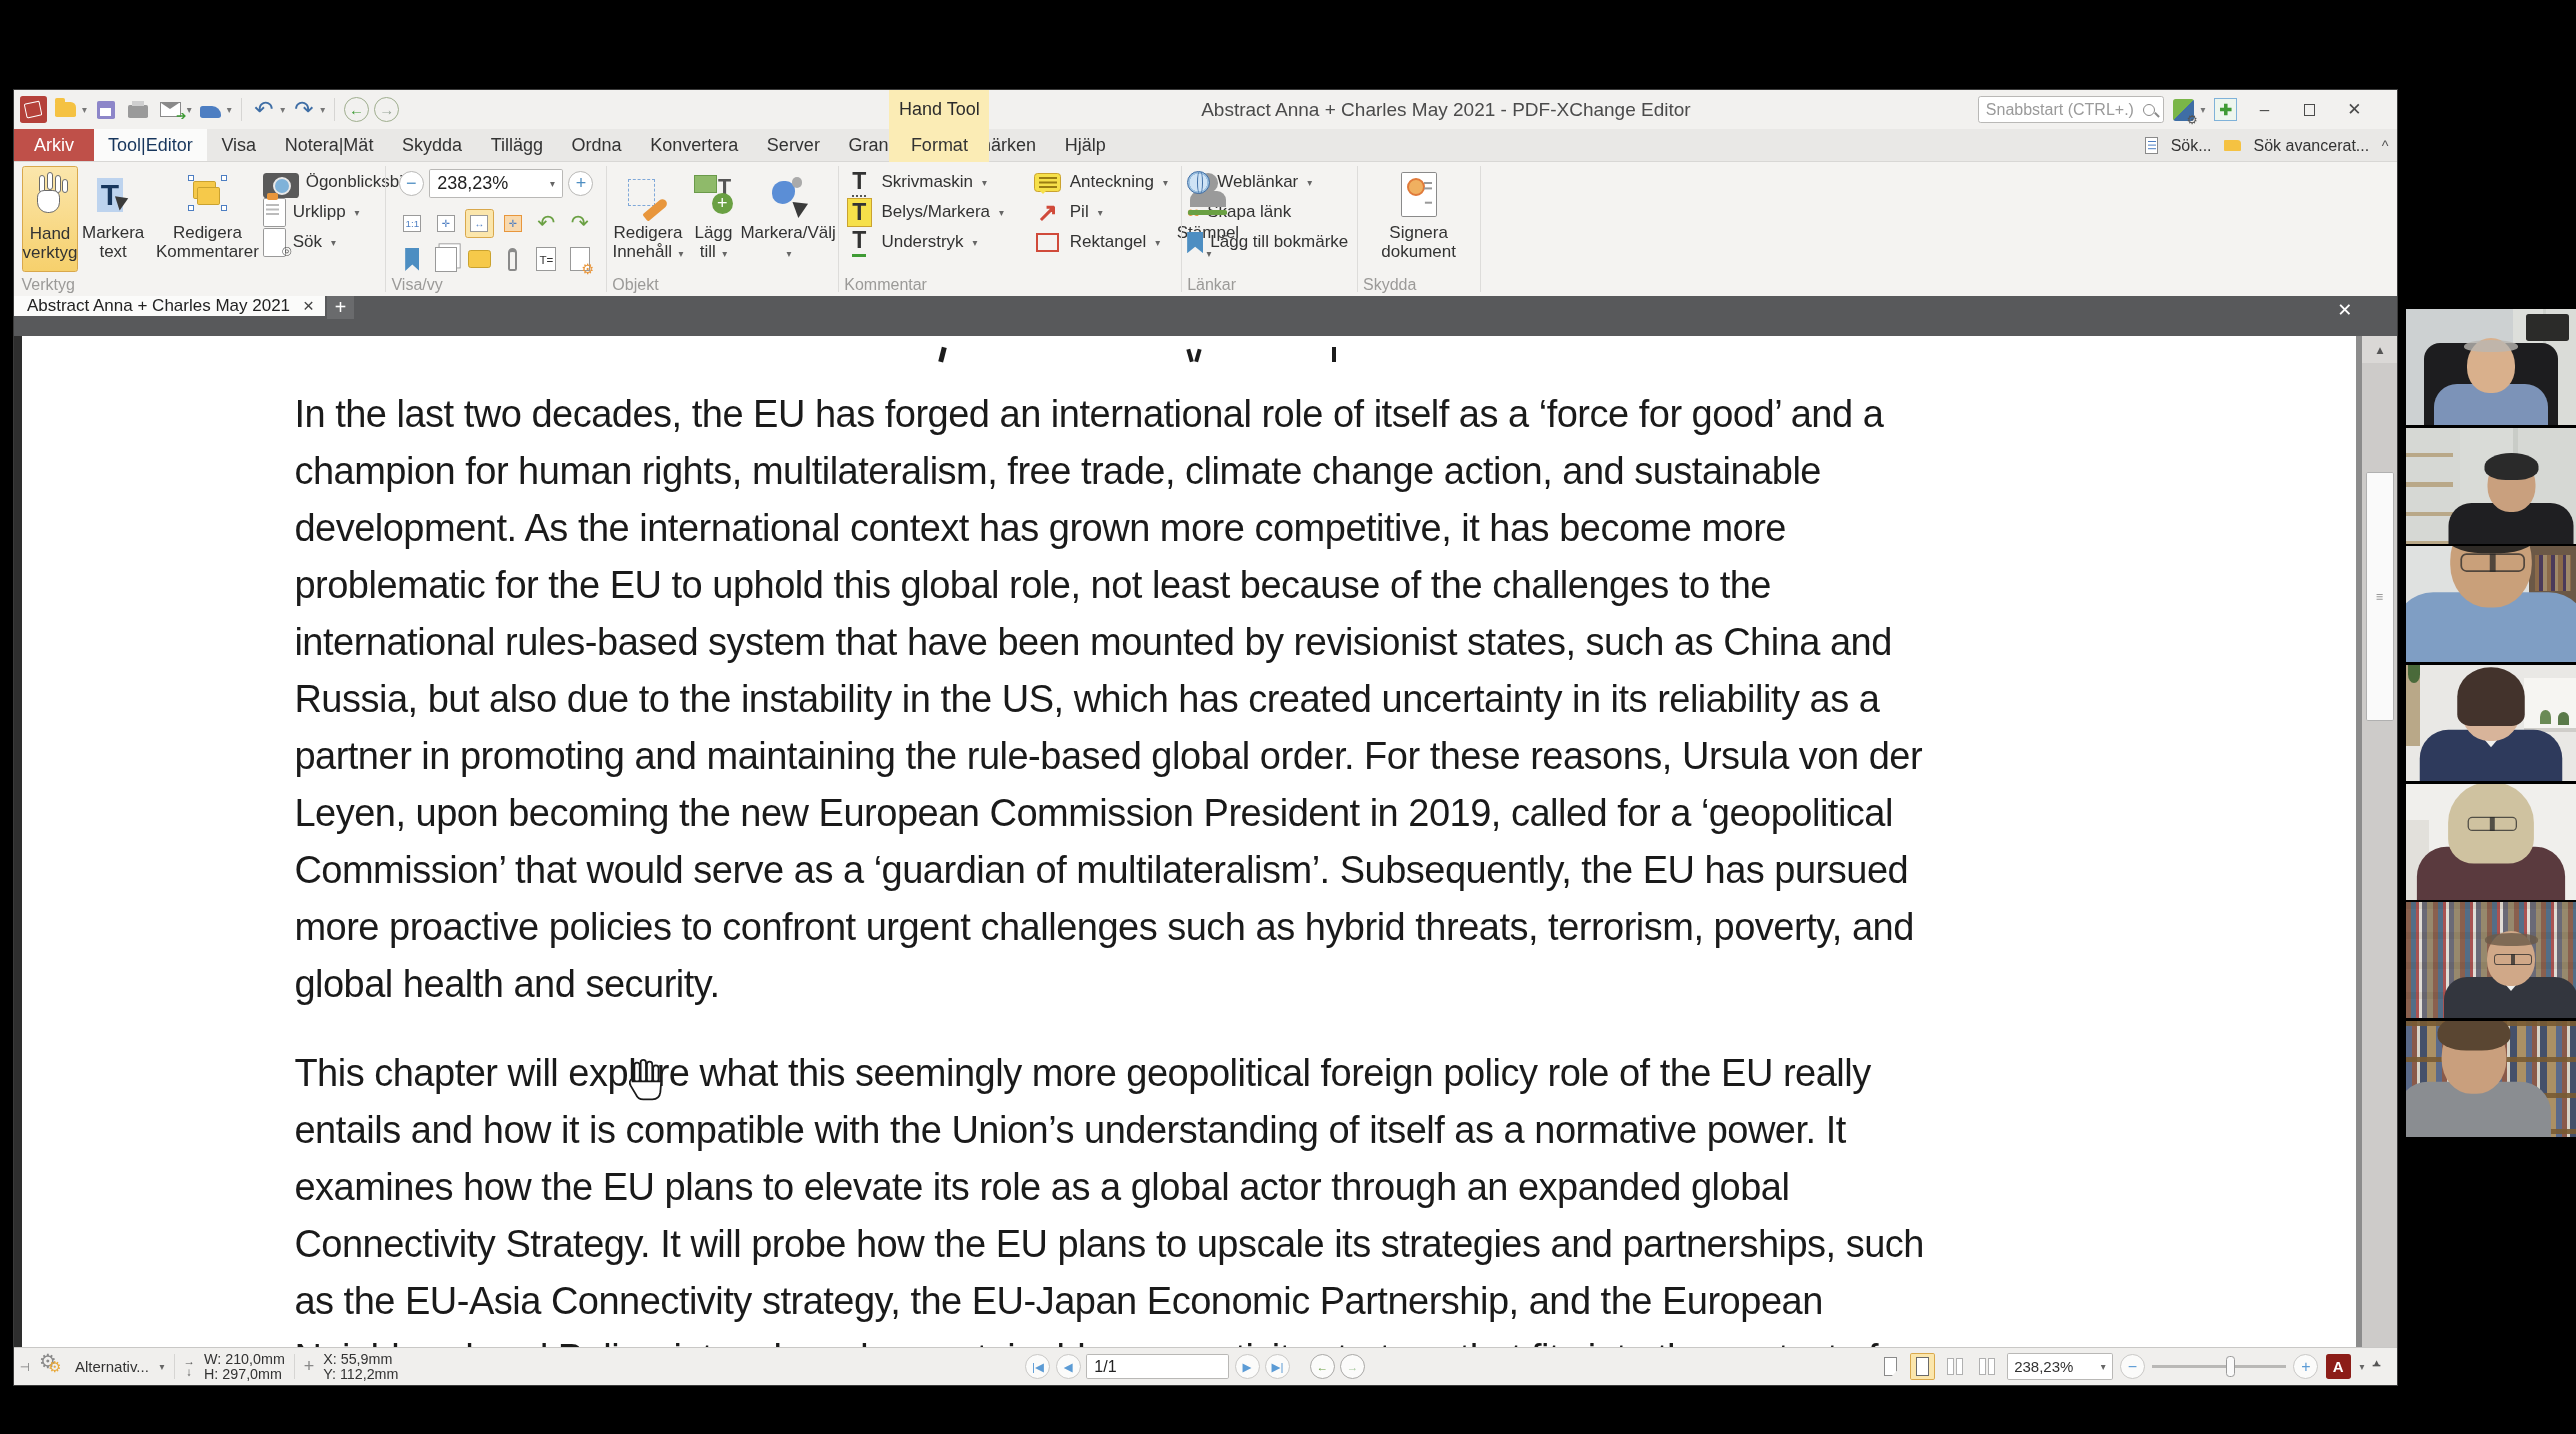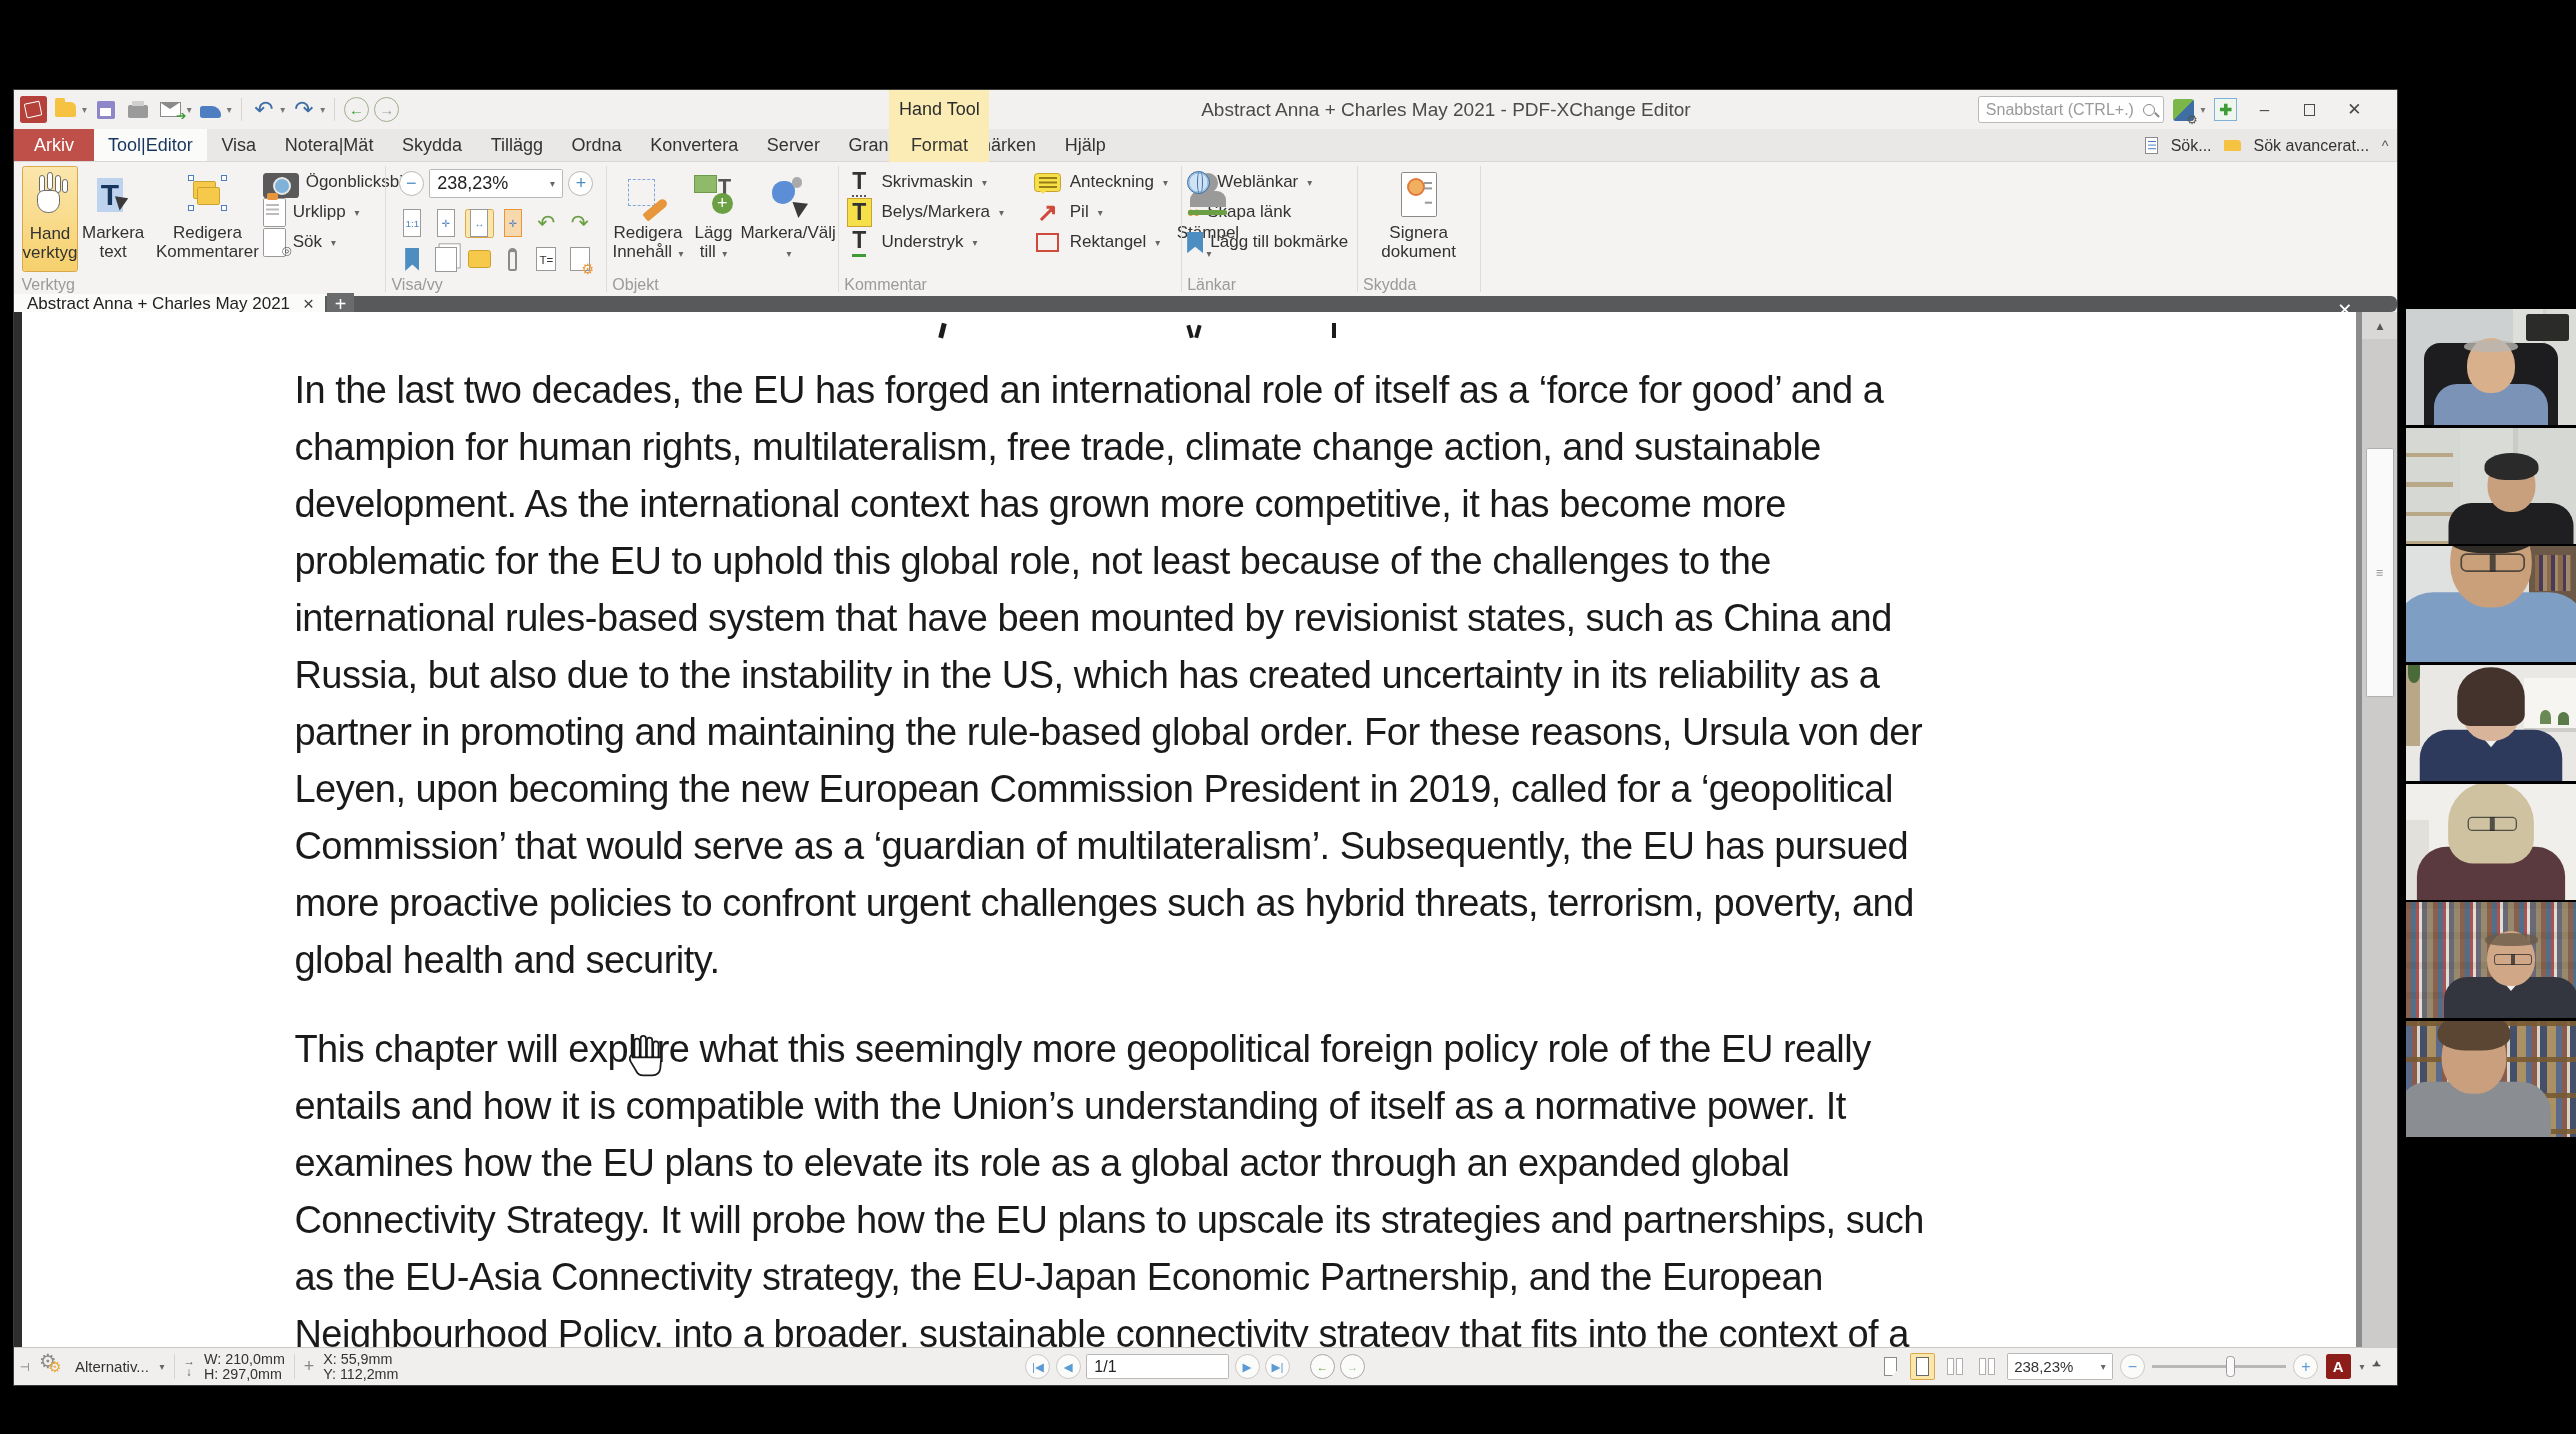--- a/index.html
+++ b/index.html
@@ -93,21 +93,21 @@
   .ic-clip::after { content:""; position:absolute; left:2.7px; top:5.4px; width:12.5px; height:1.8px; background:#bbb; box-shadow:0 4.5px 0 #bbb,0 9px 0 #bbb; }
   .ic-sok { width:23px; height:29px; background:#fff; border:1.8px solid #999; border-radius:1.8px; position:relative; }
   .ic-sok::after { content:"⌾"; position:absolute; right:-7.2px; bottom:-5.4px; font-size:16px; color:#444; }
   .zoomrow { display:flex; align-items:center; gap:5.4px; height:36px; }
   .zcirc { width:25px; height:25px; border:1.8px solid #b9b8b6; border-radius:50%; color:#4d8ec2; font-size:18px;
            display:flex; align-items:center; justify-content:center; background:#fff; }
   .zcombo { width:134px; height:29px; background:#fff; border:0.9px solid #b9b8b6; border-radius:1.8px;
             display:flex; align-items:center; justify-content:space-between; padding:0 7.2px; font-size:18px; color:#222; }
   .viewicons { display:flex; gap:4.5px; margin-top:3.6px; }
   .vi { width:29px; height:29px; border:0.9px solid transparent; border-radius:2.7px; display:flex; align-items:center; justify-content:center; position:relative; font-size:13.4px; }
-  .vi .pg { width:18px; height:28px; background:#fff; border:0.9px solid #9a9a9a; display:flex; align-items:center; justify-content:center; font-size:9.8px; color:#4d7ec2; }
+  .vi .pg { width:18px; height:17px; background:#fff; border:0.9px solid #9a9a9a; display:flex; align-items:center; justify-content:center; font-size:9.8px; color:#4d7ec2; }
   .vi.sel { background:#fbe6ac; border-color:#d9a84c; }
   .vi.orange .pg { border-color:#e8963c; background:#f8d9ae; }
   .vi.green { color:#6aa043; font-size:21.5px; }
   .ic-bm { width:14.3px; height:23px; background:#4d8ec2; clip-path:polygon(0 0,100% 0,100% 100%,50% 72%,0 100%); }
   .ic-pages { width:21.5px; height:25px; background:#fff; border:0.9px solid #999; box-shadow:3.6px -3.6px 0 -0.9px #fff,3.6px -3.6px 0 0 #999; }
   .ic-note-y { width:23px; height:18px; background:#f6c94a; border:0.9px solid #caa22f; border-radius:2.7px; }
   .ic-clip2 { width:9px; height:23px; border:2.7px solid #8a8a8a; border-radius:5.4px 5.4px 2.7px 2.7px; border-top-width:4.5px; }
   .ic-tdoc { width:19.7px; height:24px; background:#fff; border:0.9px solid #999; font-size:11.6px; color:#333; display:flex; align-items:center; justify-content:center; }
   .ic-gdoc { width:19.7px; height:24px; background:#fff; border:0.9px solid #999; position:relative; }
   .ic-gdoc::after { content:"⚙"; position:absolute; right:-5.4px; bottom:-6.3px; color:#e8963c; font-size:14.3px; }
@@ -138,21 +138,21 @@
   .ic-globe { width:23px; height:23px; border:1.8px solid #3f6ea5; border-radius:50%; position:relative; background:
               radial-gradient(circle at 50% 50%, #cfe3f5 0 60%, #9cc0e0 60% 100%); }
   .ic-globe::after { content:""; position:absolute; left:9px; top:-0.9px; width:3.6px; height:23px; border-left:1.3px solid #3f6ea5; border-right:1.3px solid #3f6ea5; border-radius:50%; }
   .ic-chain { font-size:18px; color:#e8963c; font-weight:bold; }
   .ic-bmplus { position:relative; width:16px; height:21.5px; background:#4d8ec2; clip-path:polygon(0 0,100% 0,100% 100%,50% 70%,0 100%); }
   .ic-cert { width:36px; height:45px; background:#fff; border:1.8px solid #8a8a8a; border-radius:1.8px; position:relative; }
   .ic-cert::before { content:""; position:absolute; left:5.4px; top:4.5px; width:14.3px; height:14.3px; border-radius:50%; background:#f0b060; border:2.7px solid #e07a3a; }
   .ic-cert::after { content:""; position:absolute; right:3.6px; top:9px; width:8px; height:1.8px; background:#999; box-shadow:0 5.4px 0 #999,-12.5px 19.7px 0 5.4px #fff, 0 19.7px 0 #999; }
 
   
-  .tabbar { height:16px; background:#58595b; display:flex; align-items:center; position:relative;border-radius:6px; }
+  .tabbar { height:40px; background:#58595b; display:flex; align-items:flex-start; position:relative; }
   .tab { background:#fbfbfa; display:flex; align-items:center; gap:12.5px; padding:0 10.7px 0 12.5px; font-size:17px; color:#222; }
   .tab .tclose { font-size:14.3px; color:#444; }
   .tab-new { width:27px; display:flex; align-items:center; justify-content:center; color:#fff; font-size:19.7px; background:#6a6b6d; margin-left:1.8px; }
   .tabbar-close { position:absolute; right:45px; top:0; height:27px; display:flex; align-items:center; color:#fff; font-size:18px; }
 
   
   .docarea { flex:1; position:relative; background:#fff; overflow:hidden; }
   .page-edge { position:absolute; left:0; top:0; bottom:0; width:8px; background:#2e2e2e; }
   .frag { position:absolute; background:#1c1c1c; }
   .textblock { position:absolute; left:280px; top:50px; font-size:38px; letter-spacing:-0.5px; color:#1a1a1a; }

